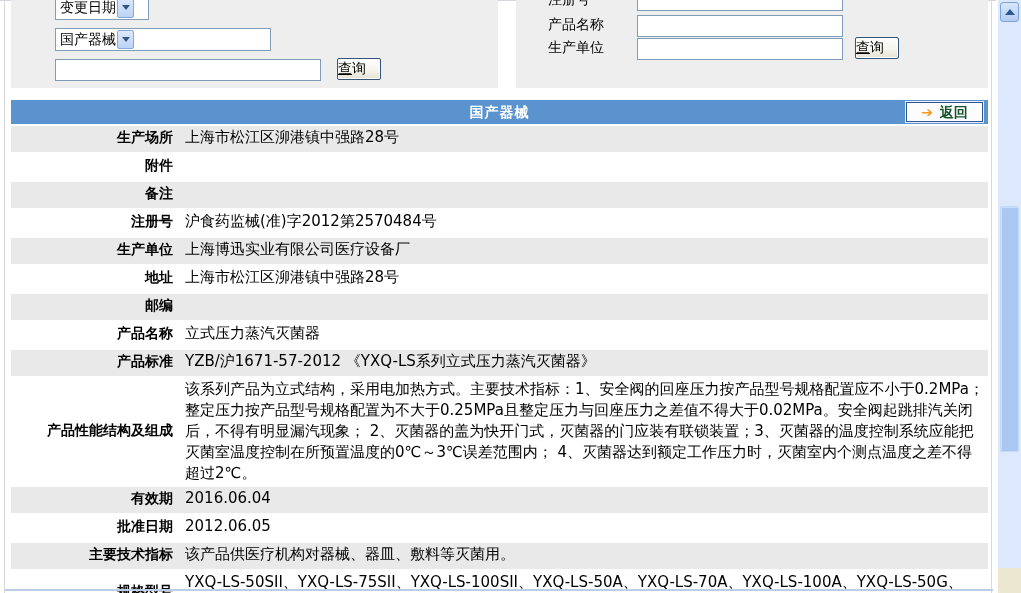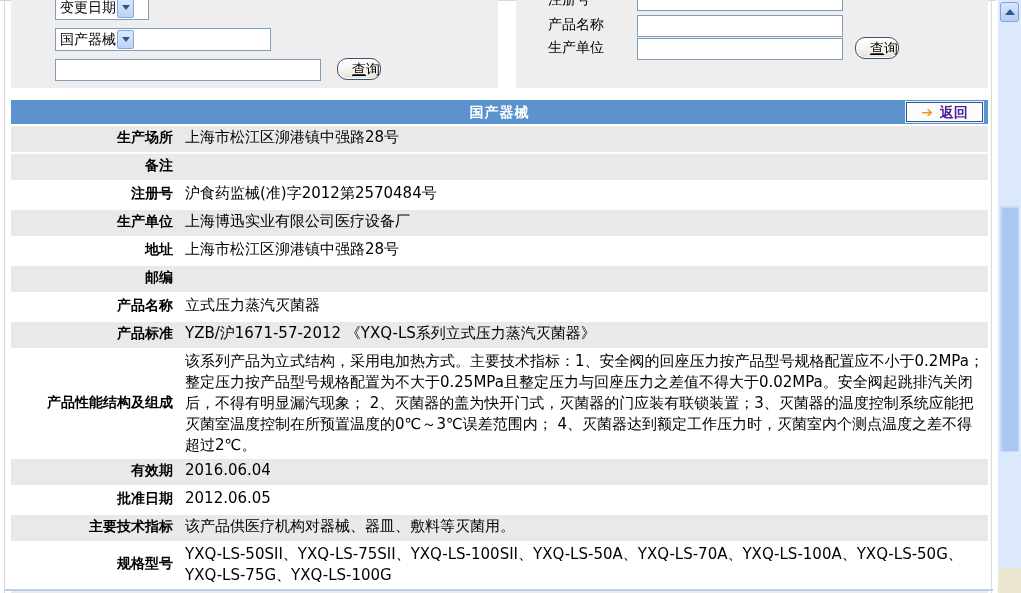--- a/index.html
+++ b/index.html
@@ -33,25 +33,25 @@
     border-left:4px solid transparent; border-right:4px solid transparent;
     border-top:5px solid #33567e;
   }
   .text-input {
     position:absolute; background:#fff; border:1px solid #7f9db9;
     box-sizing:border-box; font-size:14px; padding:0 3px;
     font-family:inherit;
   }
   .xp-btn {
     position:absolute; box-sizing:border-box;
-    border:1px solid #35527a; border-radius:10px;
+    border:1px solid #35527a; border-radius:2px;
     background:linear-gradient(180deg,#ffffff 0%,#f4f3ec 60%,#e4e2d4 100%);
     box-shadow:inset 0 0 0 1px #ffffff;
-    display:flex; align-items:center; justify-content:flex-end;
-    font-size:14px; color:#000; cursor:default;
+    display:flex; align-items:center; justify-content:flex-start;
+    font-size:14px; color:#000; cursor:default;font-family:Liberation Serif, serif;
   }
   .xp-btn span { display:inline-block; line-height:1; }
   .xp-btn span::first-letter { text-decoration:underline; }
 
   .sel-1 { left:44px; top:-5px; width:94px;  height:25px; }
   .sel-2 { left:44px; top:28px; width:216px; height:23px; }
   .inp-keyword { left:44px; top:59px; width:266px; height:22px; }
   .btn-q-left  { left:326px; top:58px; width:44px; height:22px; }
 
   .fr-label { position:absolute; left:32px; font-size:14px; white-space:nowrap; }
@@ -74,21 +74,21 @@
     line-height:24px; letter-spacing:1px;
   }
   .back-btn {
     position:absolute; right:5px; top:2px; width:77px; height:20px;
     background:#fcfcfc; border:1px solid #2f5796; box-sizing:border-box;
     box-shadow:0 0 0 1px #e8eef8;
     display:flex; align-items:center; justify-content:center; gap:7px;
     cursor:pointer;
   }
   .back-arrow { color:#f7941d; font-weight:bold; font-size:14px; line-height:1; }
-  .back-label { color:#4c1d95; font-weight:bold; font-size:14px; line-height:1; }
+  .back-label { color:#14532d; font-weight:bold; font-size:14px; line-height:1; }
 
   
   .detail-table { position:absolute; left:11px; top:126px; width:977px; }
   .row { display:flex; margin-bottom:2px; }
   .cell-label {
     width:168px; text-align:center; font-weight:bold; font-size:14px;
     line-height:21px; padding:1px 6px 4px 0; box-sizing:border-box;
     display:flex; align-items:center; justify-content:flex-end; white-space:nowrap;
   }
   .cell-value {
@@ -167,20 +167,26 @@
   </div>
 
   <div class="detail-table">
     <div class="row alt">
       <div class="cell-label">生产场所</div>
       <div class="cell-value">
           <span class="txt">上海市松江区泖港镇中强路28号</span>
         </div>
     </div>
 
+    <div class="row">
+      <div class="cell-label">附件</div>
+      <div class="cell-value">
+          <span class="txt"></span>
+        </div>
+    </div>
 
     <div class="row alt">
       <div class="cell-label">备注</div>
       <div class="cell-value">
           <span class="txt"></span>
         </div>
     </div>
 
     <div class="row">
       <div class="cell-label">注册号</div>

